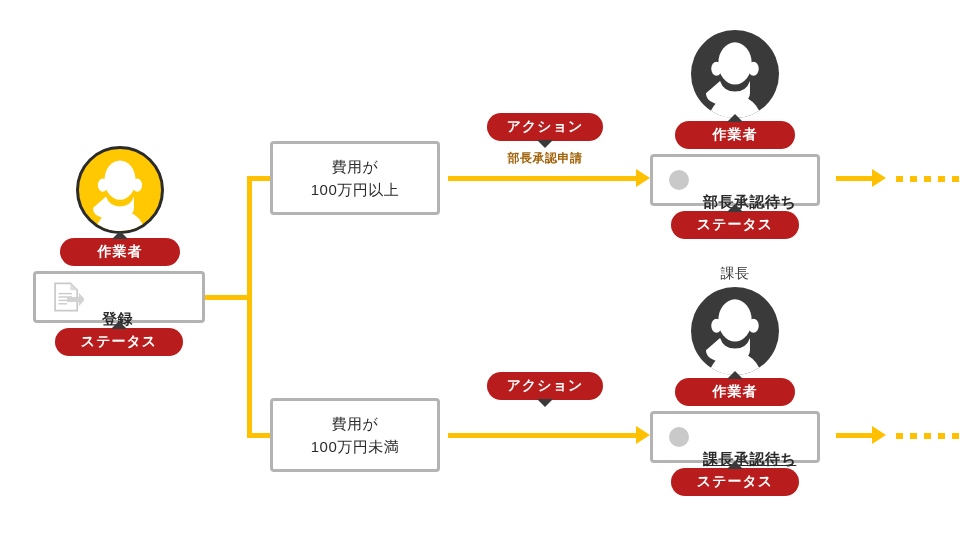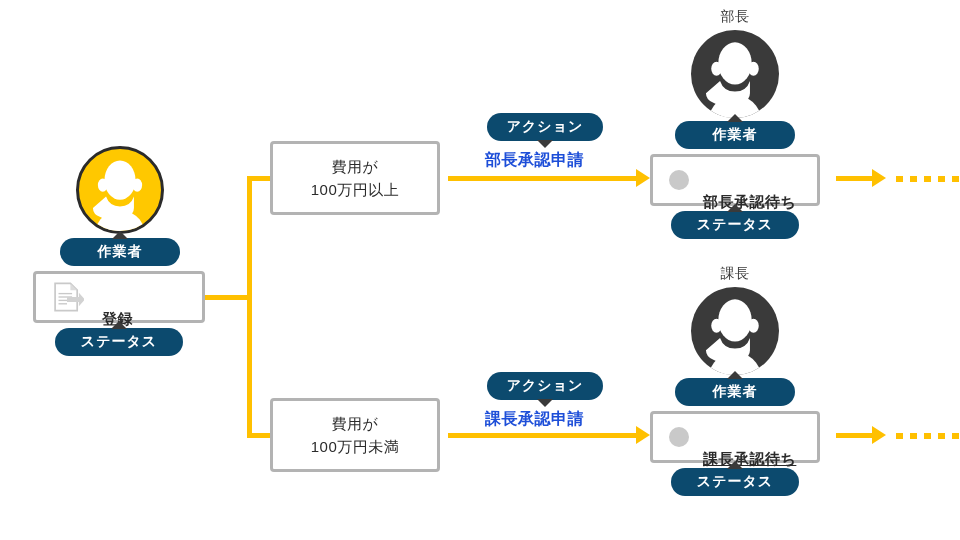--- a/index.html
+++ b/index.html
@@ -38,21 +38,21 @@
   }
   .avatar.dark  { background: #3a3a3a; }
   .avatar.accent{ background: #FFC800; border: 3px solid #2b2b2b; box-sizing: border-box; }
   .avatar svg { display: block; width: 100%; height: 100%; }
 
   
   .pill {
     position: absolute;
     height: 28px;
     border-radius: 14px;
-    background: #0c4a6e;
+    background: #b91c1c;
     color: #ffffff;
     font-size: 14px;
     font-weight: bold;
     display: flex;
     align-items: center;
     justify-content: center;
     white-space: nowrap;
     letter-spacing: 1px;
   }
   .pill.pointer-up::before {
@@ -111,26 +111,26 @@
     border-radius: 50%;
     background: #c9c9c9;
     flex: 0 0 auto;
   }
   .doc-icon { width: 34px; height: 34px; flex: 0 0 auto; }
   .doc-icon svg { display: block; width: 100%; height: 100%; }
 
   
   .edge-label {
     position: absolute;
-    font-size: 16px;
+    font-size: 12px;
     font-weight: bold;
-    color: #1d4ed8;
-    white-space: nowrap;
-    letter-spacing: .5px;
-    text-align: left;
+    color: #a16207;
+    white-space: nowrap;
+    letter-spacing: .5px;
+    text-align: center;
   }
 
   
   .wire-h { position: absolute; height: 5px; background: #FFC000; }
   .wire-v { position: absolute; width: 5px;  background: #FFC000; }
 
   .arrow-line { position: absolute; height: 5px; background: #FFC000; }
   .arrow-head {
     position: absolute;
     width: 0; height: 0;
@@ -196,21 +196,20 @@
     </div>
   </div>
 
   <div class="pill pointer-down" style="left:487px; top:113px; width:116px;">アクション</div>
 
   <div class="edge-label" style="left:485px; top:150px; width:120px;">部長承認申請</div>
 
   <div class="arrow-line" style="left:448px; top:176px; width:190px;"></div>
   <div class="arrow-head" style="left:636px; top:169px;"></div>
 
-  <div class="role-caption" style="left:675px; top:8px; width:120px;">部長</div>
 
   <div class="avatar dark" style="left:691px; top:30px;">
     <svg viewBox="0 0 100 100">
       <g fill="#ffffff">
         <ellipse cx="50" cy="38" rx="19" ry="24"></ellipse>
         <ellipse cx="29" cy="44" rx="6" ry="8"></ellipse>
         <ellipse cx="71" cy="44" rx="6" ry="8"></ellipse>
         <path d="M33 58 q4 12 17 12 q13 0 17 -12 l0 14 q0 8 -9 11 q-8 3 -8 9 l0 14 l-16 0 l0 -14 q0 -6 -8 -9 q-9 -3 -9 -11 z"></path>
         <path d="M50 74 q16 2 24 12 q7 9 8 22 l-64 0 q1 -13 8 -22 q8 -10 24 -12 z"></path>
       </g>
@@ -238,21 +237,20 @@
 
   <div class="node-box centered" style="left:270px; top:398px; width:170px; height:74px;">
     <div class="cond-label">
       <span>費用が</span><br>
       <span>100万円未満</span>
     </div>
   </div>
 
   <div class="pill pointer-down" style="left:487px; top:372px; width:116px;">アクション</div>
 
-  <div class="edge-label" style="left:485px; top:409px; width:120px;">課長承認申請</div>
 
   <div class="arrow-line" style="left:448px; top:433px; width:190px;"></div>
   <div class="arrow-head" style="left:636px; top:426px;"></div>
 
   <div class="role-caption" style="left:675px; top:265px; width:120px;font-family:Liberation Serif, serif;">課長</div>
 
   <div class="avatar dark" style="left:691px; top:287px;">
     <svg viewBox="0 0 100 100">
       <g fill="#ffffff">
         <ellipse cx="50" cy="38" rx="19" ry="24"></ellipse>

